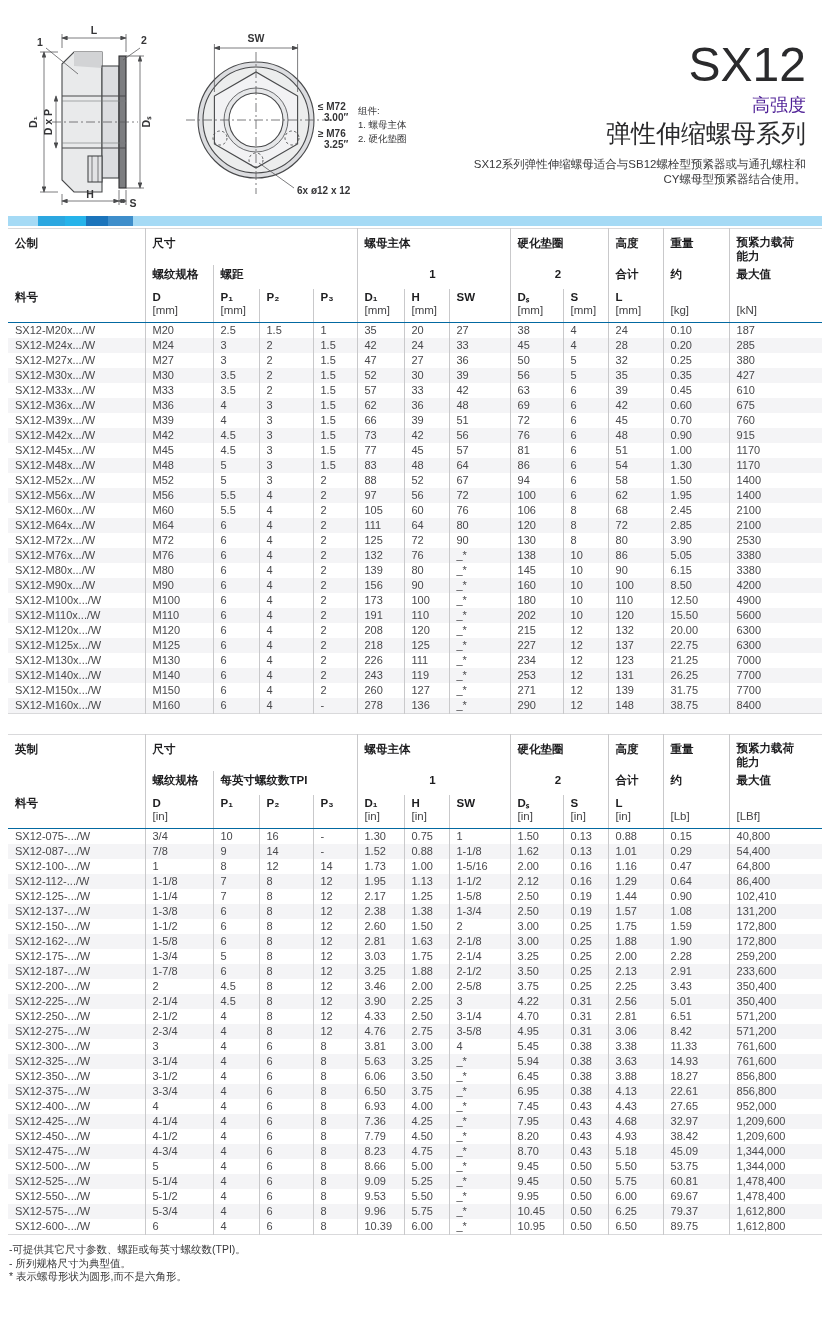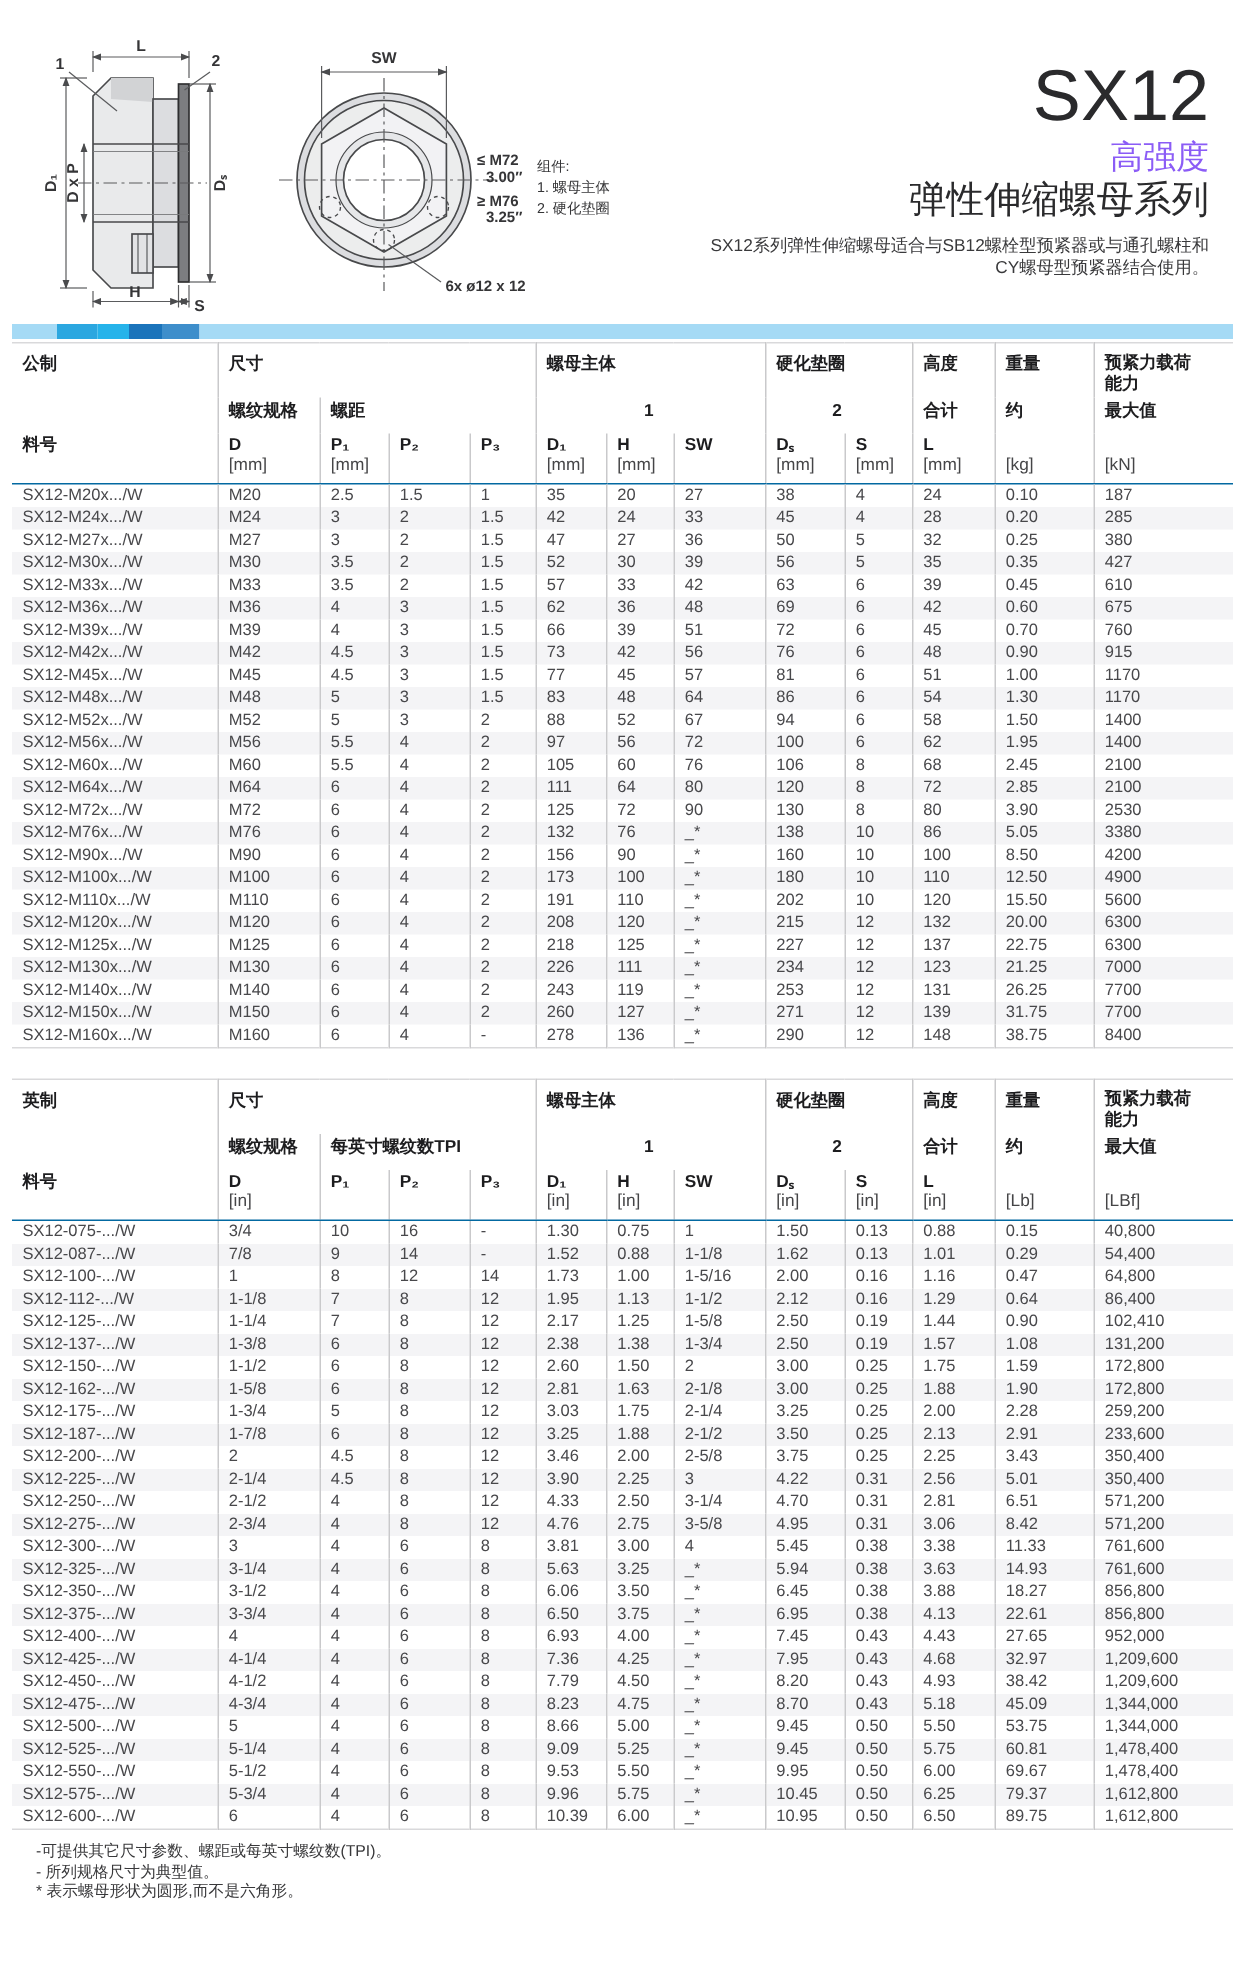--- a/index.html
+++ b/index.html
@@ -5,21 +5,21 @@
   html,body{margin:0;padding:0;background:#ffffff;}
   .page{
     width:830px;height:1318px;position:relative;background:#ffffff;
     font-family:"Liberation Sans", sans-serif;color:#232325;overflow:hidden;
   }
   
   .hdr{position:relative;height:216px;}
   .drawing{position:absolute;left:6px;top:8px;}
   .titleblock{position:absolute;right:24px;top:40px;text-align:right;}
   .model{font-size:48px;line-height:50px;font-weight:400;letter-spacing:0px;color:#2a2a2c;}
-  .sub1{font-size:22px;line-height:26px;margin-top:2px;color:#8b5cf6;}
+  .sub1{font-size:18px;line-height:26px;margin-top:2px;color:#4c1d95;}
   .sub2{font-size:25px;line-height:30px;color:#2a2a2c;}
   .desc{font-size:11.5px;line-height:15px;margin-top:9px;color:#39393b;}
   
   .accent{height:10px;margin:0 8px;display:flex;}
   .accent span{display:block;height:10px;}
   
   .spec-table{border-collapse:collapse;table-layout:fixed;width:814px;margin:2px 8px 0 8px;
               border-top:1px solid #d9d9db;border-bottom:1px solid #d9d9db;}
   .spec-table th{text-align:left;vertical-align:top;font-weight:bold;color:#1d1d1f;
                  font-size:11.5px;padding:2px 2px 2px 7px;line-height:14px;white-space:nowrap;overflow:hidden;}
@@ -30,21 +30,21 @@
   tr.gh3 th .unit{display:block;font-weight:normal;color:#454547;line-height:13px;padding-bottom:5px;}
   th.cnum{text-align:center;padding-left:0;}
   th .wrap{display:inline-block;max-width:64px;white-space:normal;line-height:13.5px;}
   .spec-table tbody td{font-size:11px;color:#48484b;padding:1px 2px 1px 7px;line-height:13px;
                        white-space:nowrap;overflow:hidden;}
   .spec-table tbody tr:nth-child(even){background:#f4f4f6;}
   .bl{border-left:1px solid #c9c9cb;}
   thead tr.gh3 th{border-bottom:1px solid #0369a1;}
   .tgap{height:18px;}
   
-  .footnotes{margin:8px 8px 0 24px;font-size:10.5px;line-height:13.5px;color:#38383a;}
+  .footnotes{margin:8px 8px 0 9px;font-size:10.5px;line-height:13.5px;color:#38383a;}
   
   .drawing text{font-family:"Liberation Sans", sans-serif;fill:#353537;}
   .dimtxt{font-size:10.5px;font-weight:bold;}
   .callout{font-size:10.5px;font-weight:bold;}
   .sizetxt{font-size:10px;font-weight:bold;}
   .legendtxt{font-size:9.5px;font-weight:normal;fill:#3b3b3d;}
 </style>
 </head>
 <body>
 
@@ -484,20 +484,35 @@
           <td class="bl">132</td>
           <td class="bl">76</td>
           <td class="bl">_*</td>
           <td class="bl">138</td>
           <td class="bl">10</td>
           <td class="bl">86</td>
           <td class="bl">5.05</td>
           <td class="bl">3380</td>
         </tr>
         <tr>
+          <td>SX12-M80x.../W</td>
+          <td class="bl">M80</td>
+          <td class="bl">6</td>
+          <td class="bl">4</td>
+          <td class="bl">2</td>
+          <td class="bl">139</td>
+          <td class="bl">80</td>
+          <td class="bl">_*</td>
+          <td class="bl">145</td>
+          <td class="bl">10</td>
+          <td class="bl">90</td>
+          <td class="bl">6.15</td>
+          <td class="bl">3380</td>
+        </tr>
+        <tr>
           <td>SX12-M90x.../W</td>
           <td class="bl">M90</td>
           <td class="bl">6</td>
           <td class="bl">4</td>
           <td class="bl">2</td>
           <td class="bl">156</td>
           <td class="bl">90</td>
           <td class="bl">_*</td>
           <td class="bl">160</td>
           <td class="bl">10</td>

